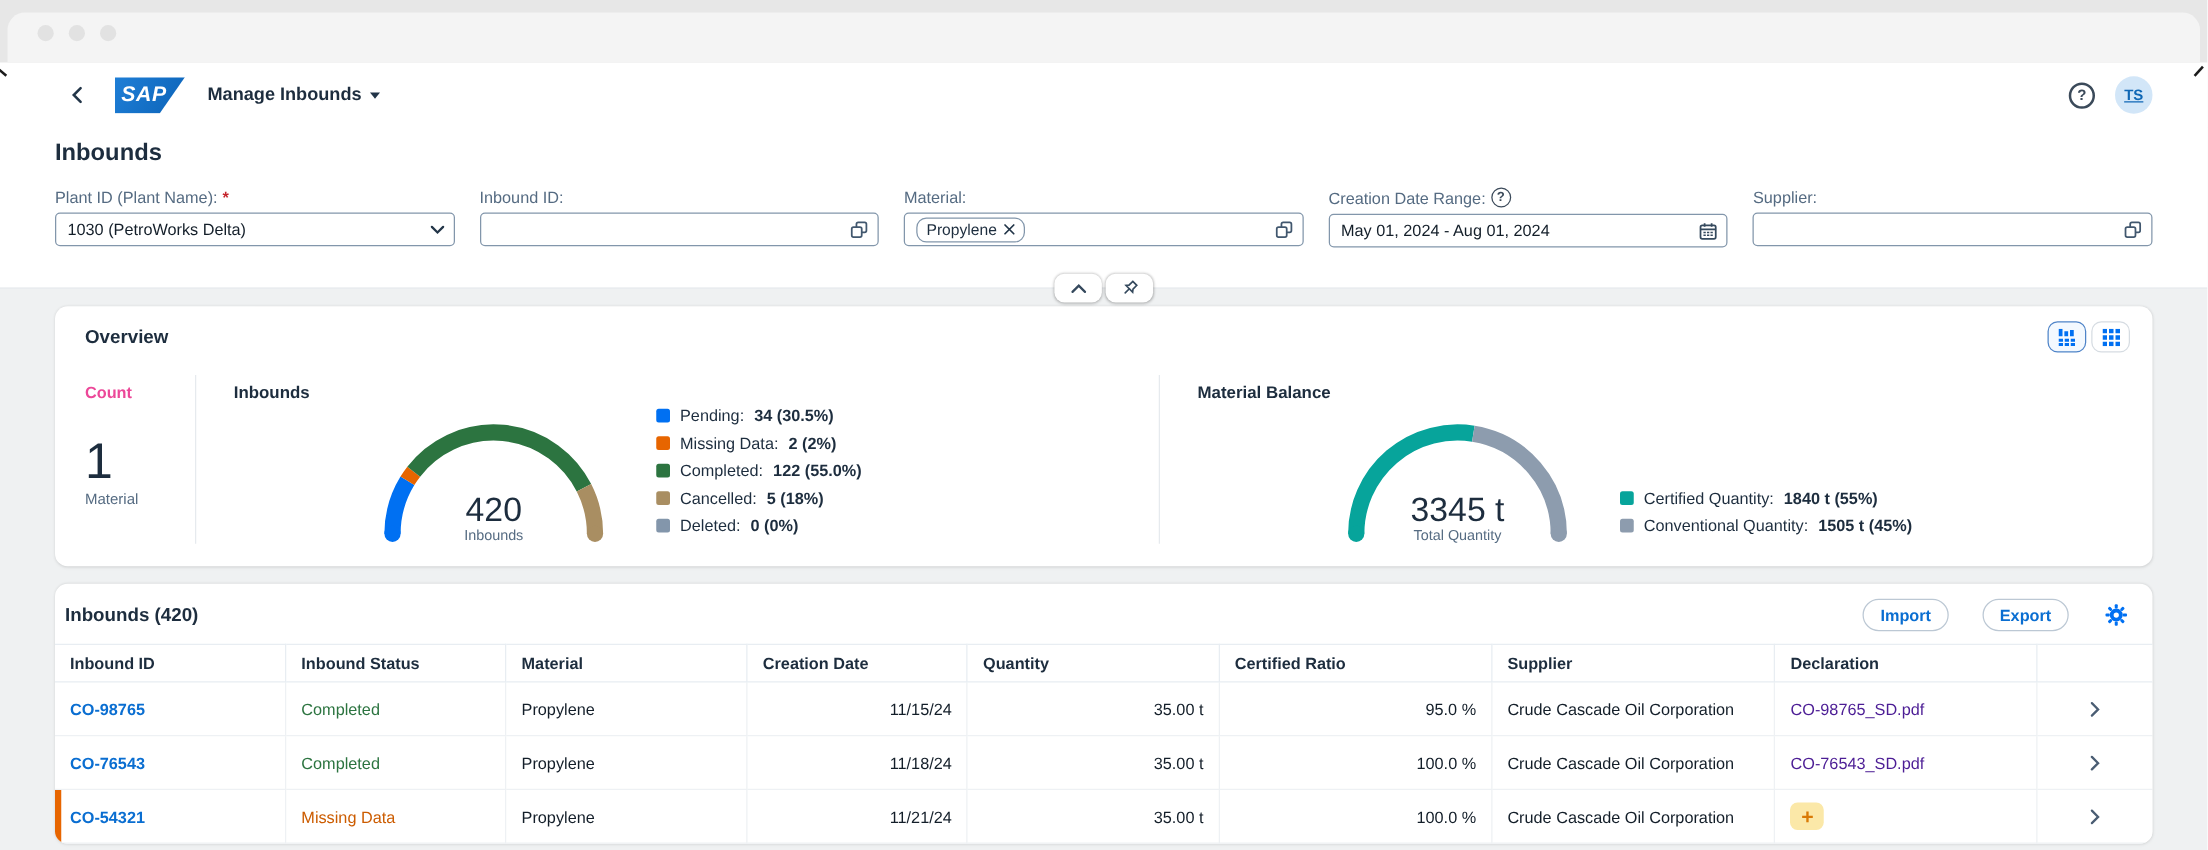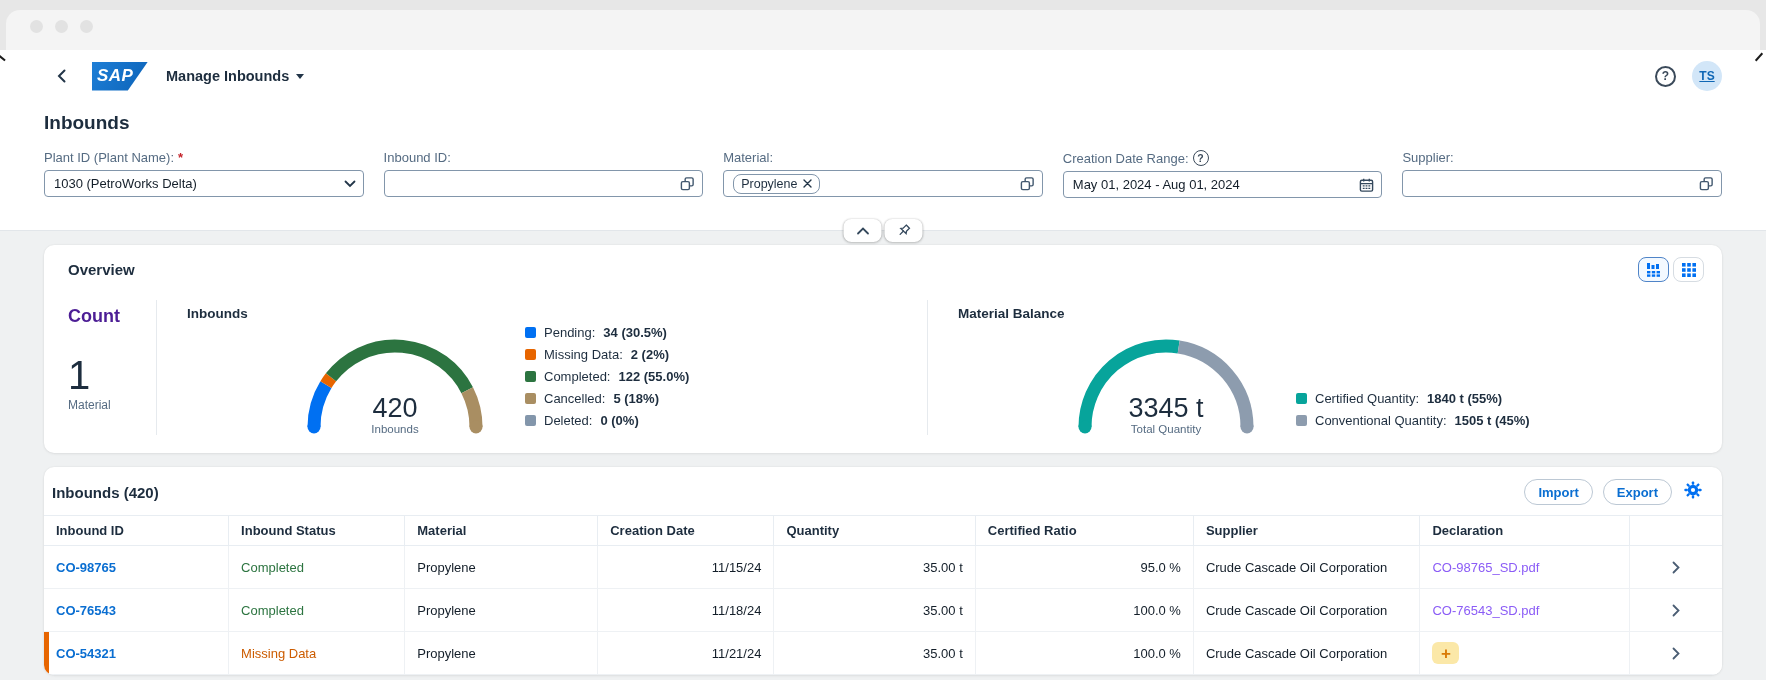--- a/index.html
+++ b/index.html
@@ -60,54 +60,54 @@
 
   
   .view-toggle { margin-left:auto; display:flex; gap:4px; }
   .vt-btn { width:31px; height:25px; border-radius:8px; background:#fff; display:flex; align-items:center;
     justify-content:center; cursor:pointer; border:1px solid #d6dce2; }
   .vt-btn.selected { border:1.5px solid #4f84c8; background:#f3f9ff; }
 
   
   .ov-body { display:flex; align-items:stretch; padding:4px 24px 18px; }
   .count-block { width:88px; display:flex; flex-direction:column; padding-top:12px; }
-  .count-label { font-size:18px; font-weight:bold; color:#4c1d95; }
+  .count-label { font-size:13px; font-weight:bold; color:#ec4899; }
   .count-value { font-size:40px; font-weight:300; color:#1d2d3e; margin-top:28px; line-height:1; }
   .count-sub { font-size:12px; color:#556b82; margin-top:3px; }
   .v-div { width:1px; background:#e6eaee; margin:6px 0 0; }
   .chart-block { flex:1; padding:12px 0 0 30px; display:flex; flex-direction:column; }
   .chart-title { font-size:13.5px; font-weight:bold; color:#1d2d3e; }
   .chart-row { display:flex; align-items:flex-end; flex:1; }
   .gauge-wrap { position:relative; width:200px; height:112px; margin-left:108px; }
   .gauge-center { position:absolute; left:0; right:0; bottom:0; text-align:center; pointer-events:none;margin-top:48px; }
   .gauge-center .gc-val { font-size:27px; color:#1d2d3e; line-height:1.05; }
   .gauge-center .gc-sub { font-size:11.5px; color:#556b82; margin-top:1px; }
   .legend { list-style:none; margin:0 0 4px 30px; }
   .legend li { display:flex; align-items:center; gap:8px; font-size:13px; color:#1d2d3e; padding:3.5px 0; }
   .legend .sw { width:11px; height:11px; border-radius:2px; flex:none; }
   .legend b { font-weight:bold; }
 
   
   .tbl-card { margin-top:14px; overflow:hidden; }
   .tbl-hd { display:flex; align-items:center; padding:12px 18px 10px 8px; }
   .tbl-title { font-size:15px; font-weight:bold; color:#1d2d3e; }
-  .tbl-actions { margin-left:auto; display:flex; align-items:flex-start; gap:10px; }
+  .tbl-actions { margin-left:auto; display:flex; align-items:center; gap:27px; }
   .btn-pill { height:26px; padding:0 13px; border:1px solid #bcc8d4; border-radius:13px; background:#fff;
     color:#0a6ed1; font-weight:bold; font-size:13px; cursor:pointer; font-family:inherit; }
   .gear-btn { border:none; background:none; cursor:pointer; display:flex; padding:2px; }
   table.inb { width:100%; border-collapse:collapse; table-layout:fixed; }
   table.inb th { border-top:1px solid #e8edf2; border-bottom:1px solid #e8edf2; border-right:1px solid #e8edf2;
     font-size:13px; font-weight:bold; color:#1d2d3e; text-align:left; height:30px; padding:0 12px; background:#fff; }
   table.inb th:last-child { border-right:none; }
   table.inb td { border-bottom:1px solid #eef1f4; border-right:1px solid #eef1f4; font-size:13px;
     height:43px; padding:0 12px; background:#fff; white-space:nowrap; overflow:hidden; }
   table.inb td:last-child { border-right:none; }
   td.al-r, th.al-r { text-align:right; }
   .id-link { color:#0a6ed1; font-weight:bold; cursor:pointer; }
-  .decl-link { color:#8b5cf6; cursor:pointer;margin-top:27px; }
+  .decl-link { color:#4c1d95; cursor:pointer;margin-top:27px; }
   tr.highlight td:first-child { box-shadow:inset 5px 0 0 #e76500; }
   .add-decl { width:27px; height:22px; border:none; border-radius:6px; background:#fbe8a8; color:#d97a06;
     font-size:17px; font-weight:bold; line-height:1; cursor:pointer; }
   .row-chev { display:flex; justify-content:center; }
 </style>
 </head>
 <body>
 
 <div class="chrome">
   <div class="chrome-inner">

